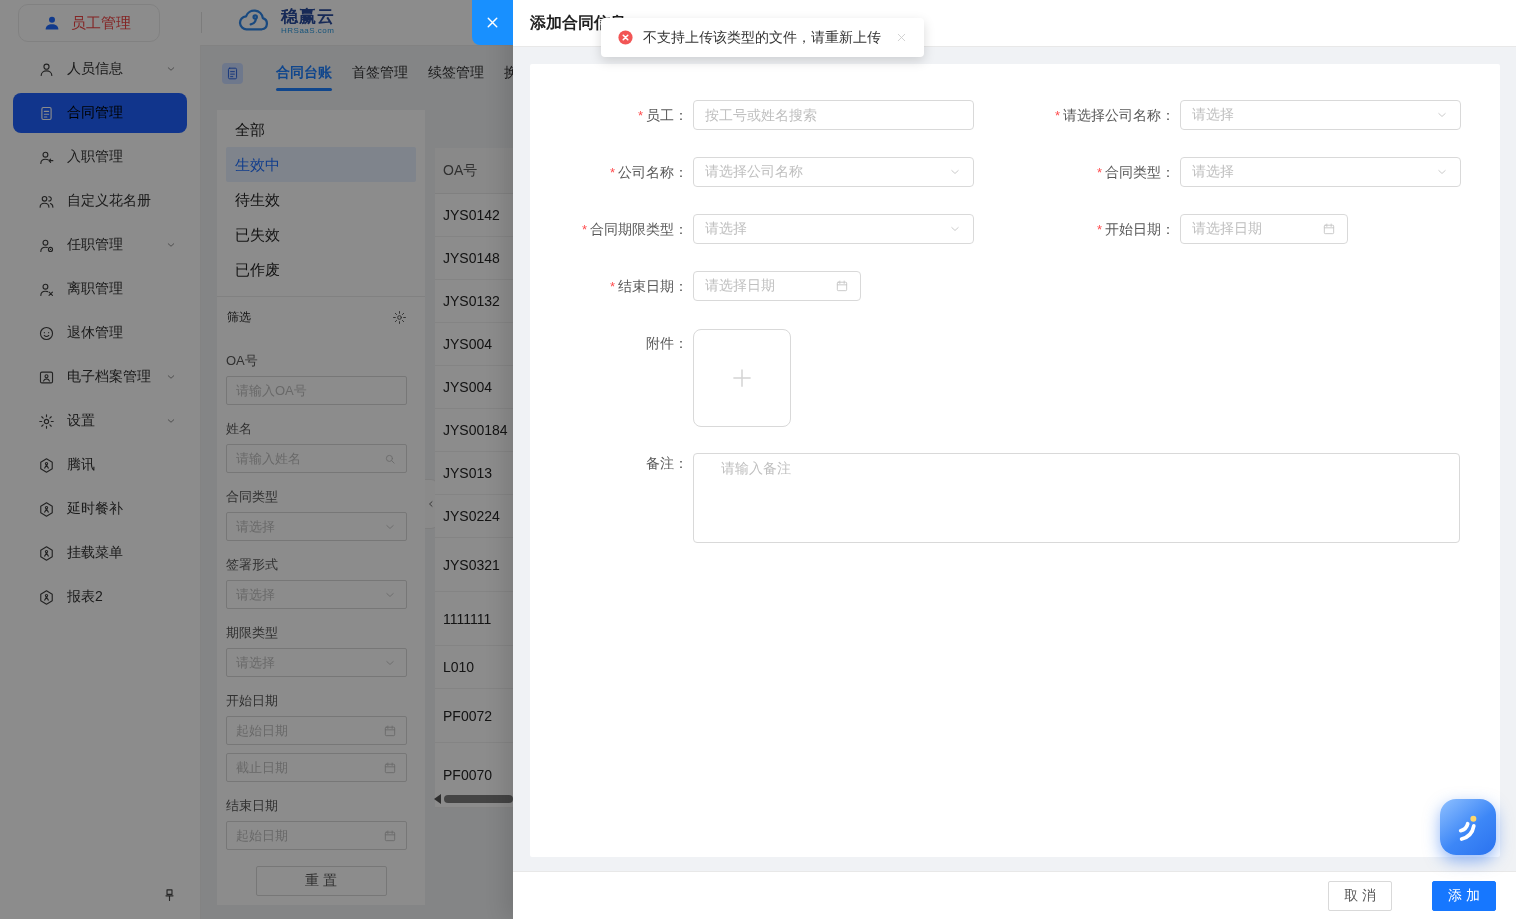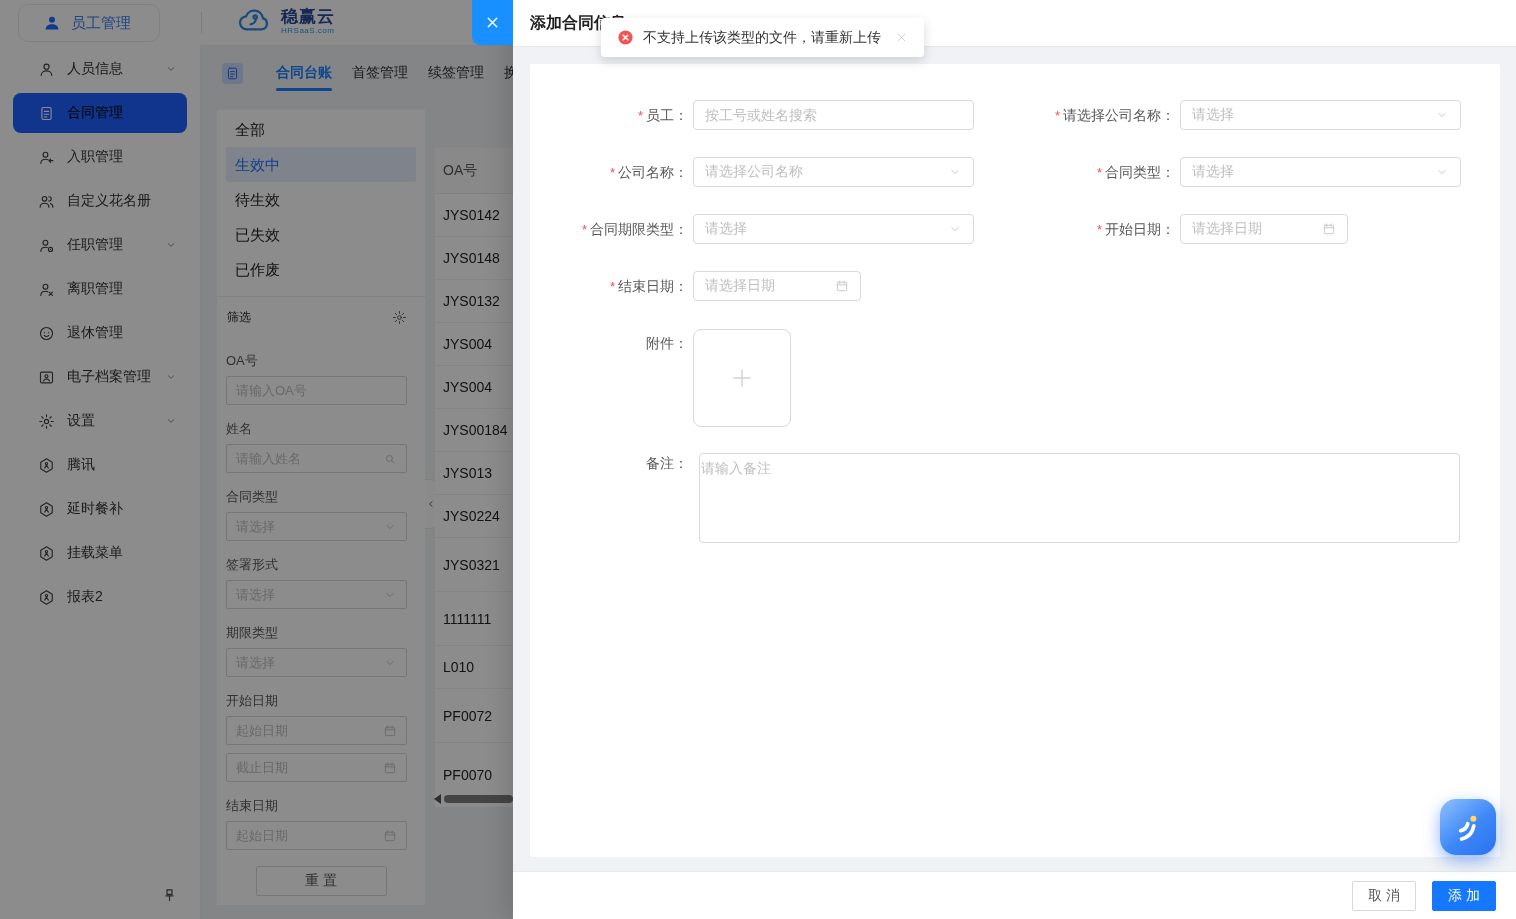--- a/index.html
+++ b/index.html
@@ -5,21 +5,21 @@
   html,body{margin:0;padding:0;background:#2b2b2b;}
   #screen{position:relative;width:1516px;height:919px;overflow:hidden;background:#f0f2f5;
     font-family:"Liberation Sans","DejaVu Sans",sans-serif;font-size:14px;color:#262626;margin:0 auto;}
   .ic{display:inline-flex;flex:none;}
   .ic svg{width:100%;height:100%;fill:none;stroke:currentColor;stroke-width:1.6;stroke-linecap:round;stroke-linejoin:round;}
 
   
   .base{position:absolute;inset:0;}
   .app-header{position:absolute;left:0;top:0;width:100%;height:45px;background:#fff;border-bottom:1px solid #ededed;}
   .module-pill{position:absolute;left:18px;top:4px;height:36px;display:flex;align-items:center;gap:10px;
-    padding:0 28px 0 24px;border:1px solid #ececec;border-radius:10px;background:#fff;font-size:15px;color:#3b82f6;cursor:pointer;}
+    padding:0 28px 0 24px;border:1px solid #ececec;border-radius:10px;background:#fff;font-size:15px;color:#ef4444;cursor:pointer;}
   .module-pill .ic{width:18px;height:18px;color:#1f6bff;}
   .hdivider{position:absolute;left:201px;top:12px;width:1px;height:21px;background:#e2e2e2;}
   .brand{position:absolute;left:233px;top:3px;display:flex;align-items:center;gap:6px;}
   .brand-cloud{width:42px;height:36px;color:#2e86e8;}
   .brand-cloud svg{stroke-width:1.5;}
   .brand-name{font-size:17px;font-weight:bold;color:#2b4d9e;letter-spacing:1px;line-height:19px;}
   .brand-sub{font-size:8px;color:#2e9be0;letter-spacing:.5px;}
 
   .sidebar{position:absolute;left:0;top:45px;width:200px;height:874px;background:#fff;border-right:1px solid #eee;}
   #sidebar-menu{padding-top:2px;}
@@ -93,26 +93,26 @@
   .ctl .ph{color:#bfbfbf;font-size:14px;flex:1;white-space:nowrap;overflow:hidden;}
   .ctl .ic{width:14px;height:14px;color:#c6c6c6;}
   .form-row{display:flex;align-items:flex-start;}
   .attach-row{margin-top:31px;}
   .attach-row .lab,.remark-row .lab{line-height:20px;}
   .upload-box{width:98px;height:98px;border:1px solid #d9d9d9;border-radius:8px;background:#fff;margin-left:5px;margin-top:-4px;
     display:flex;align-items:center;justify-content:center;cursor:pointer;box-sizing:border-box;}
   .upload-box .ic{width:30px;height:30px;color:#d4d4d4;}
   .upload-box .ic svg{stroke-width:1.2;}
   .remark-row{margin-top:26px;}
-  .remark-row textarea{margin-left:11px;flex:1;height:90px;border:1px solid #d9d9d9;border-radius:4px;resize:none;
-    padding:6px 1px;font-family:inherit;font-size:14px;color:#262626;outline:none;box-sizing:border-box;}
+  .remark-row textarea{margin-left:5px;flex:1;height:90px;border:1px solid #d9d9d9;border-radius:4px;resize:none;
+    padding:6px 27px;font-family:inherit;font-size:14px;color:#262626;outline:none;box-sizing:border-box;}
   .remark-row textarea::placeholder{color:#bfbfbf;}
   .d-footer{position:absolute;left:0;right:0;bottom:0;height:48px;background:#fff;border-top:1px solid #e8e8e8;
     display:flex;align-items:center;justify-content:flex-end;gap:16px;padding-right:20px;box-sizing:border-box;}
-  .btn{height:30px;padding:0 15px;border-radius:2px;font-size:14px;font-family:inherit;cursor:pointer;}
+  .btn{height:30px;padding:0 15px;border-radius:2px;font-size:14px;font-family:inherit;cursor:pointer;margin-left:24px;}
   .btn.ghost{background:#fff;border:1px solid #d9d9d9;color:#595959;}
   .btn.primary{background:#1677ff;border:1px solid #1677ff;color:#fff;}
 
   .toast{position:absolute;left:601px;top:18px;height:39px;display:flex;align-items:center;padding:0 16px;background:#fff;
     border-radius:4px;box-shadow:0 4px 12px rgba(0,0,0,0.15);z-index:40;}
   .err-ic{width:17px;height:17px;margin-right:9px;}
   .toast-msg{font-size:14px;color:#333;white-space:nowrap;}
   .toast-close{width:13px;height:13px;color:#ccc;margin-left:14px;cursor:pointer;}
 
   .float-brand{position:absolute;left:1440px;top:799px;width:56px;height:56px;border-radius:16px;

